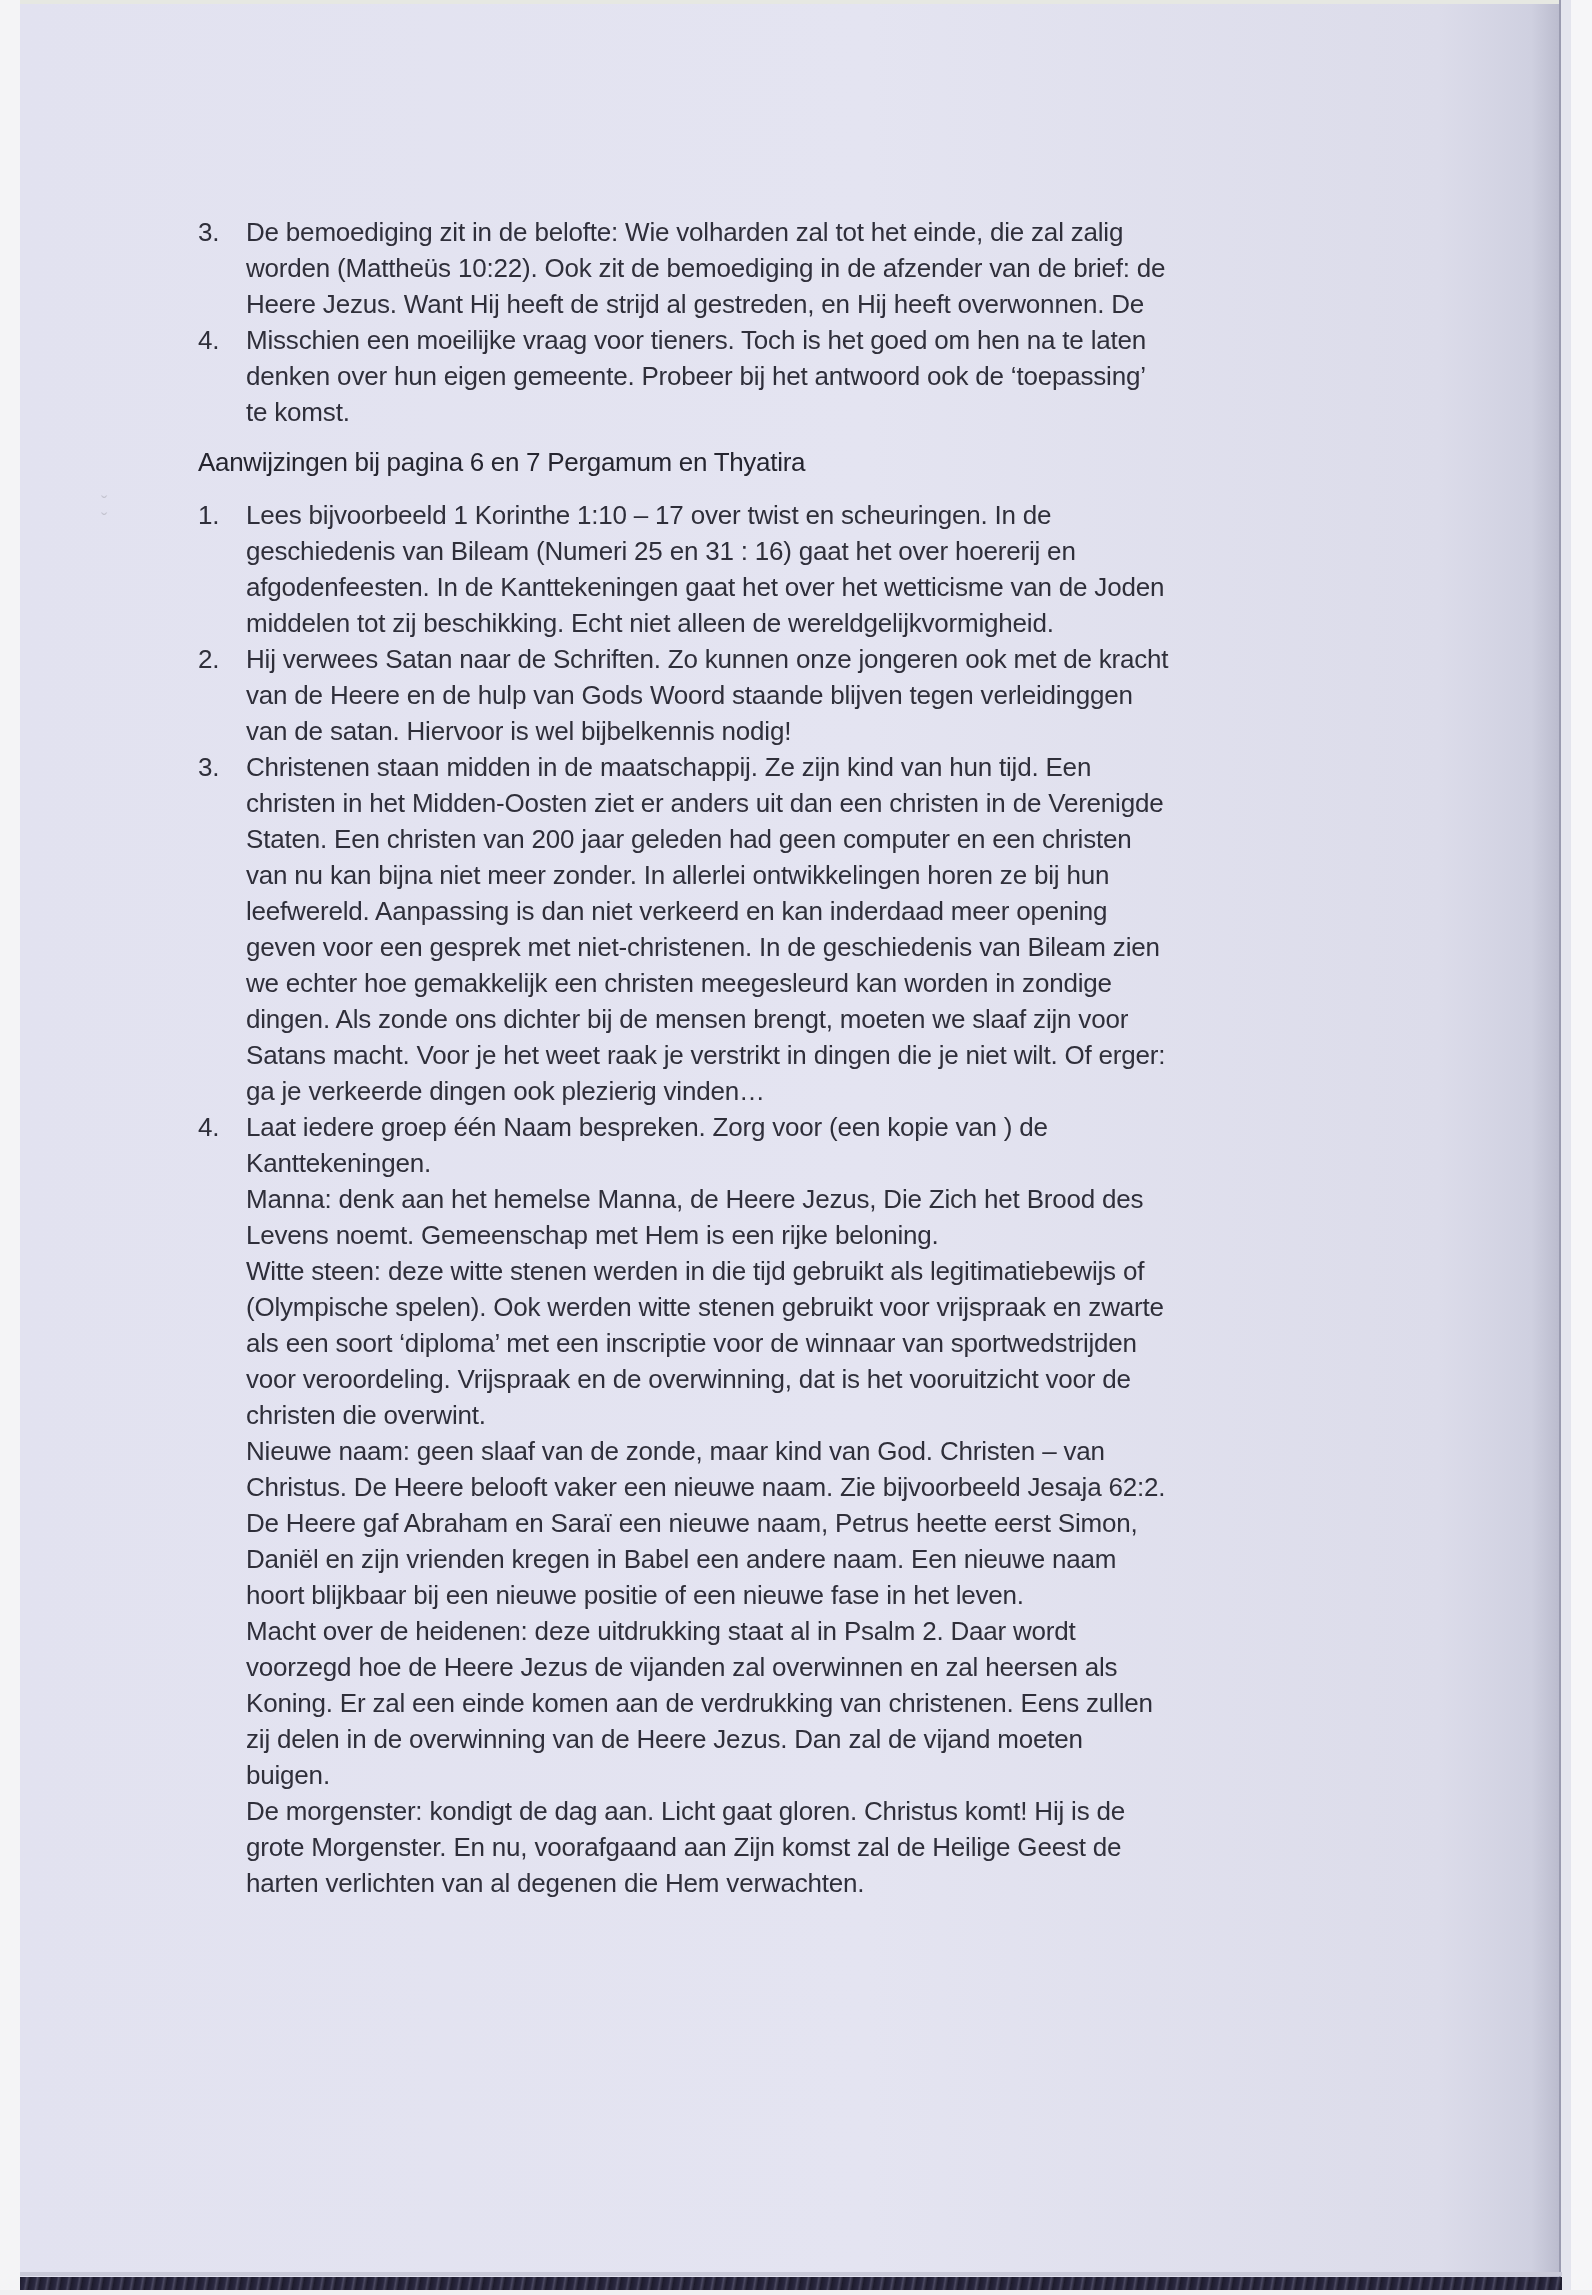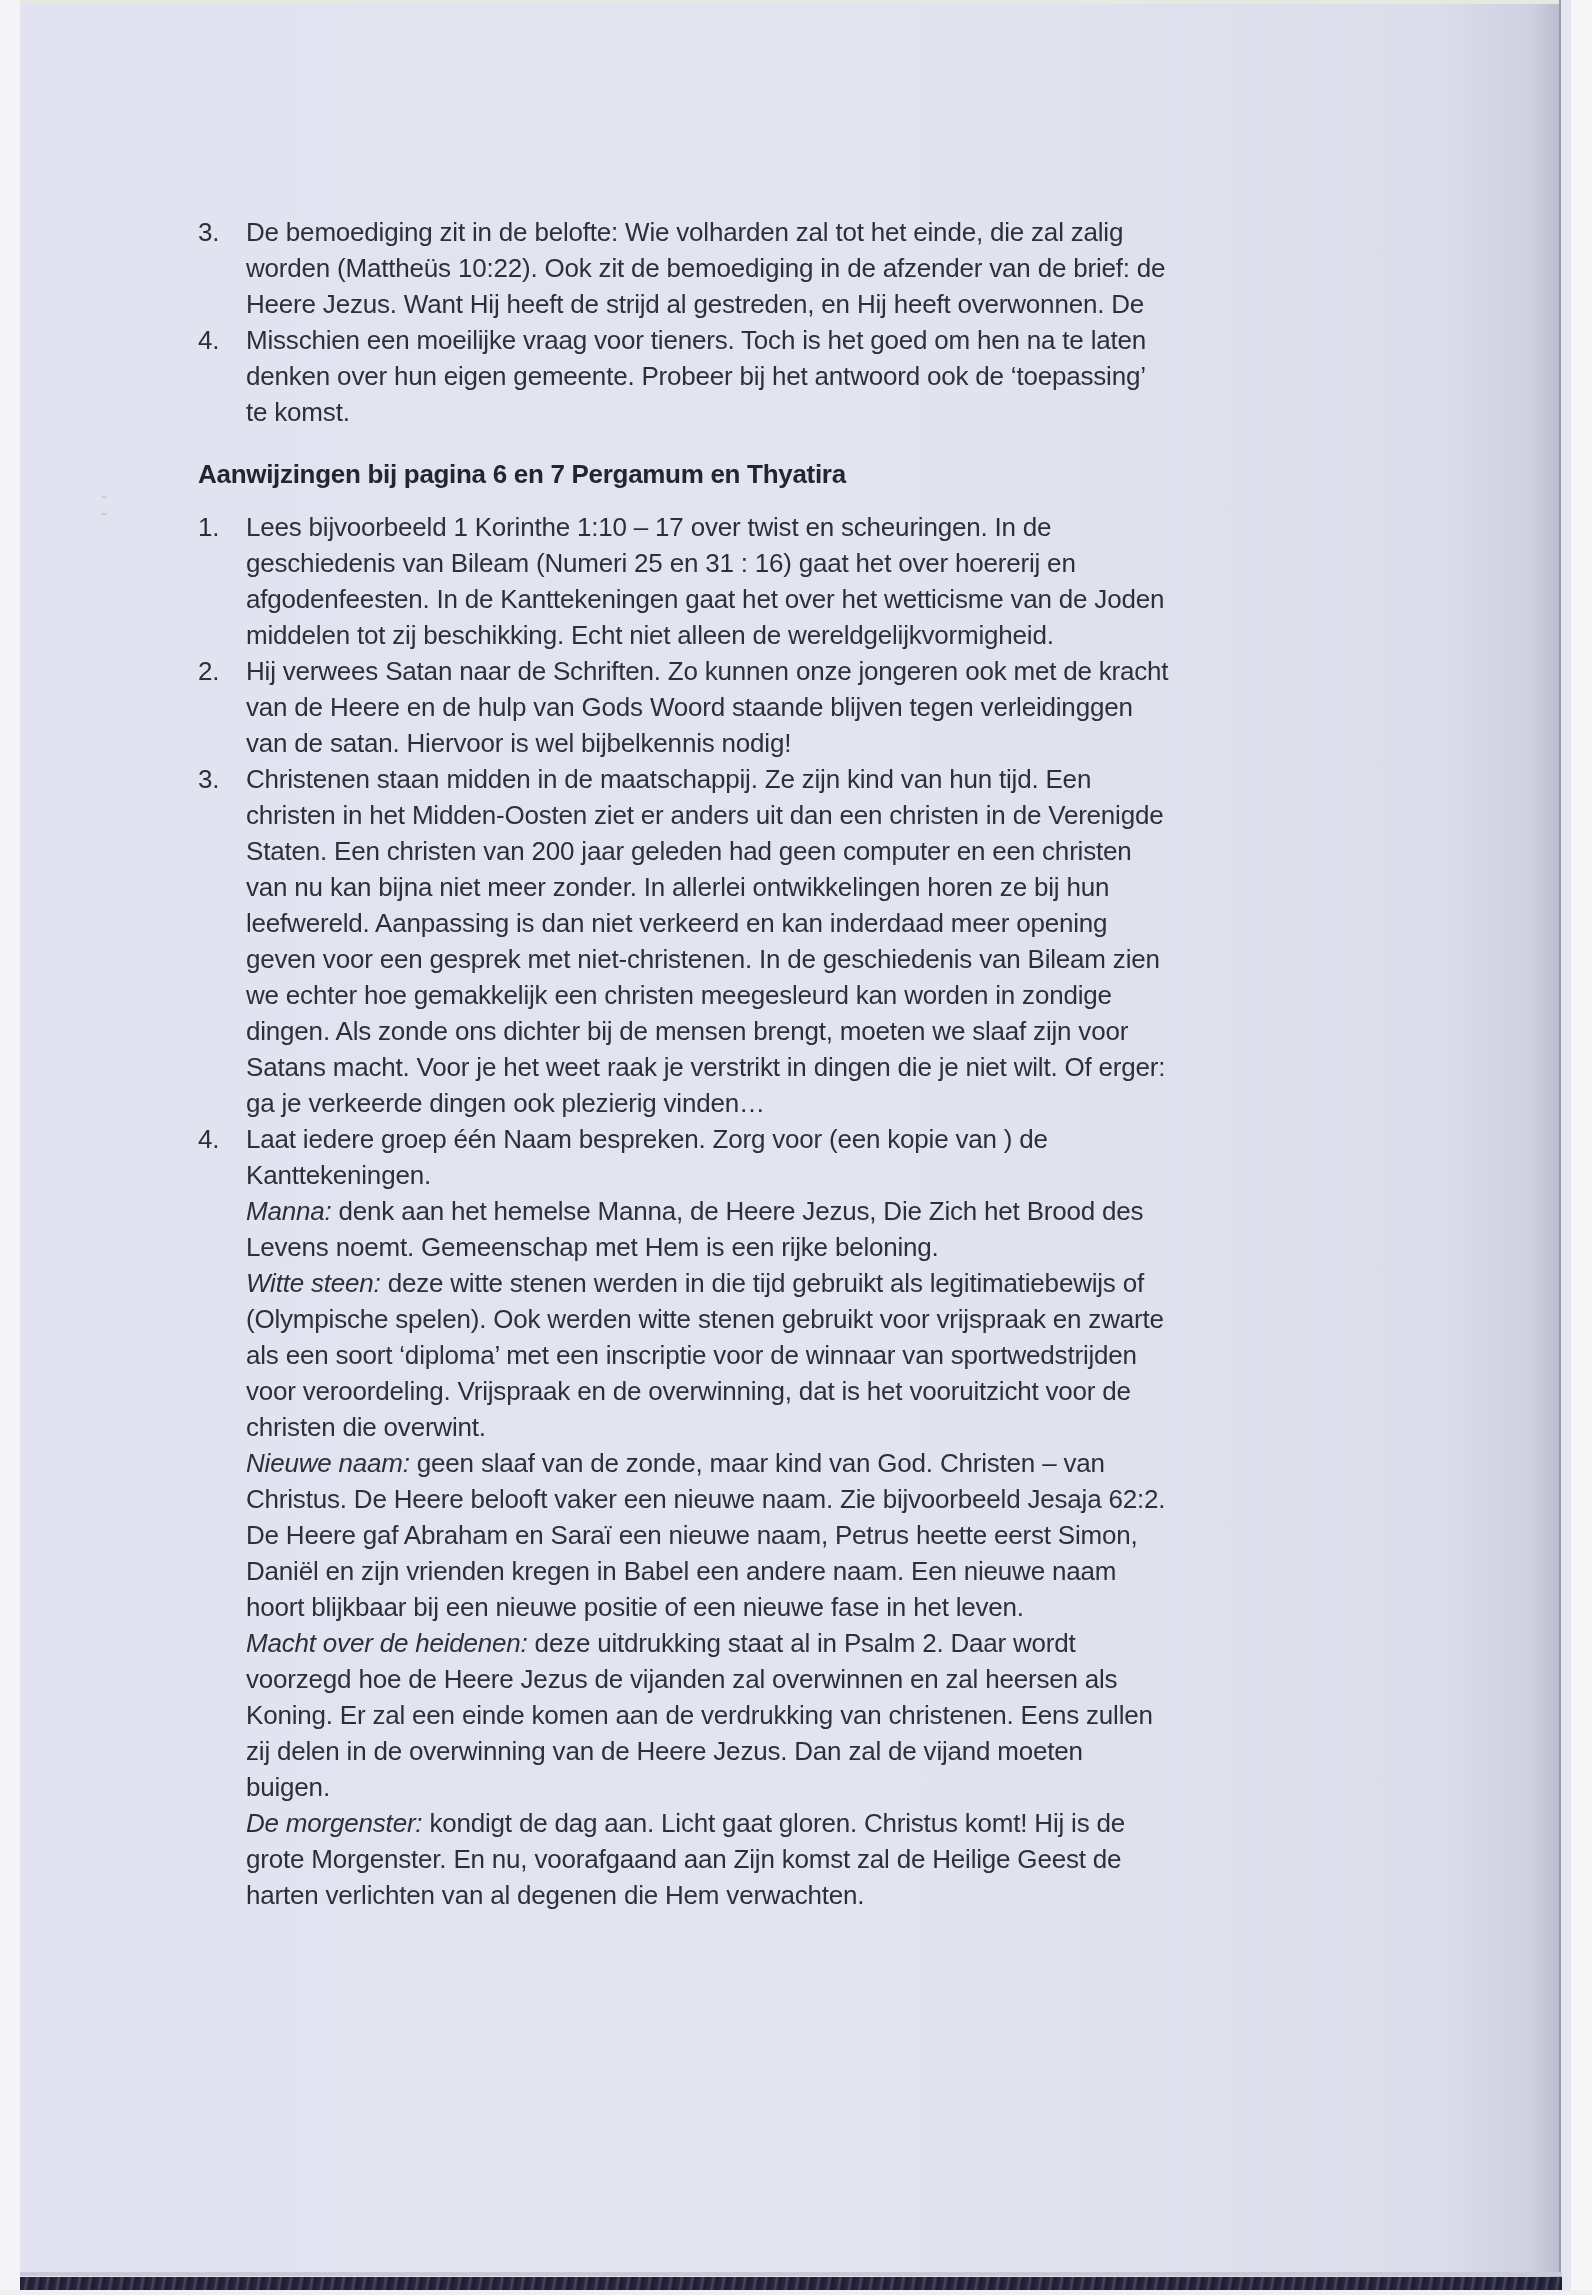--- a/index.html
+++ b/index.html
@@ -84,27 +84,27 @@
     .item {
       position: relative;
       padding-left: 48px;
     }
     .num {
       position: absolute;
       left: 0;
       top: 0;
     }
     .heading {
-      font-weight: bold;
+      font-weight: normal;
       color: #25252f;
-      margin-top: 26px;
+      margin-top: 14px;
       margin-bottom: 17.3px;
       letter-spacing: -0.3px;
     }
-    .term { font-style: italic; }
+    .term { }
     .line { display: block; white-space: nowrap; }
   </style>
 </head>
 <body>
 
 <div class="page-top-edge"></div>
 <div class="page"></div>
 <div class="right-fold"></div>
 <div class="right-margin"></div>
 <div class="right-white"></div>

